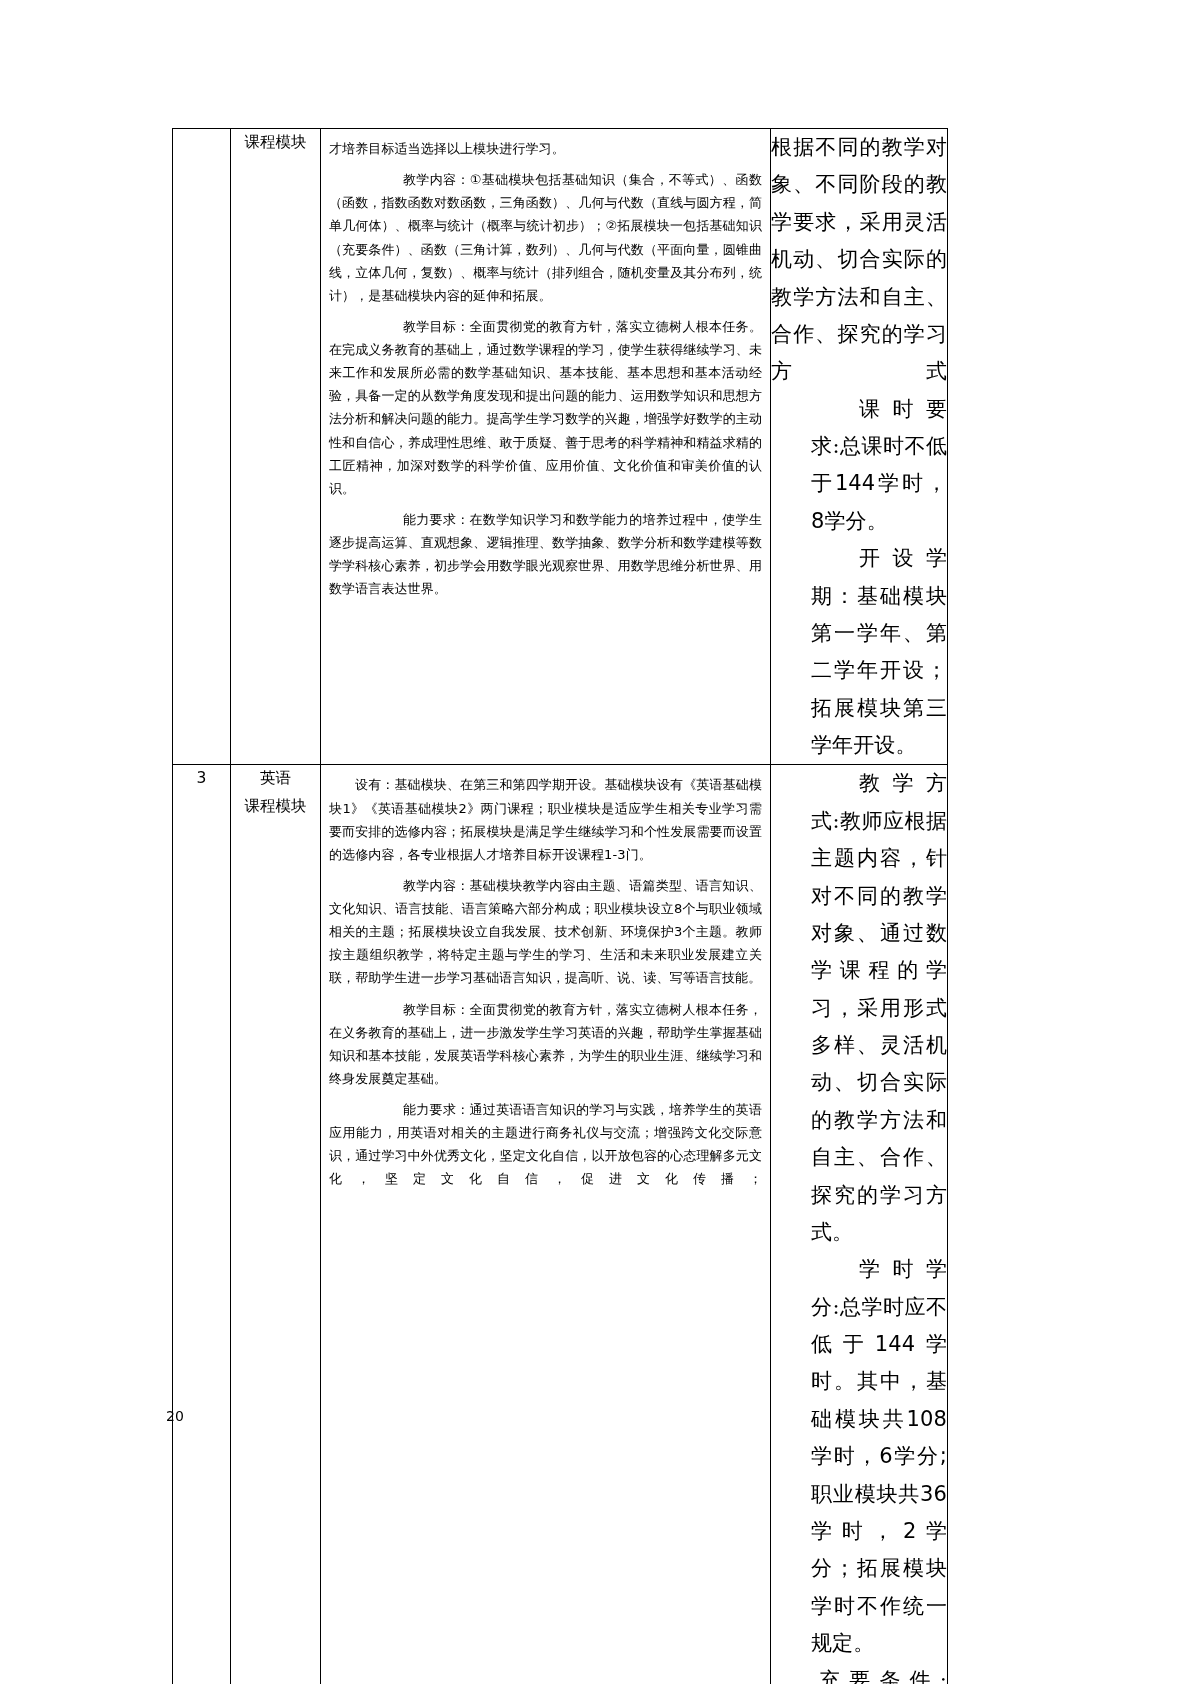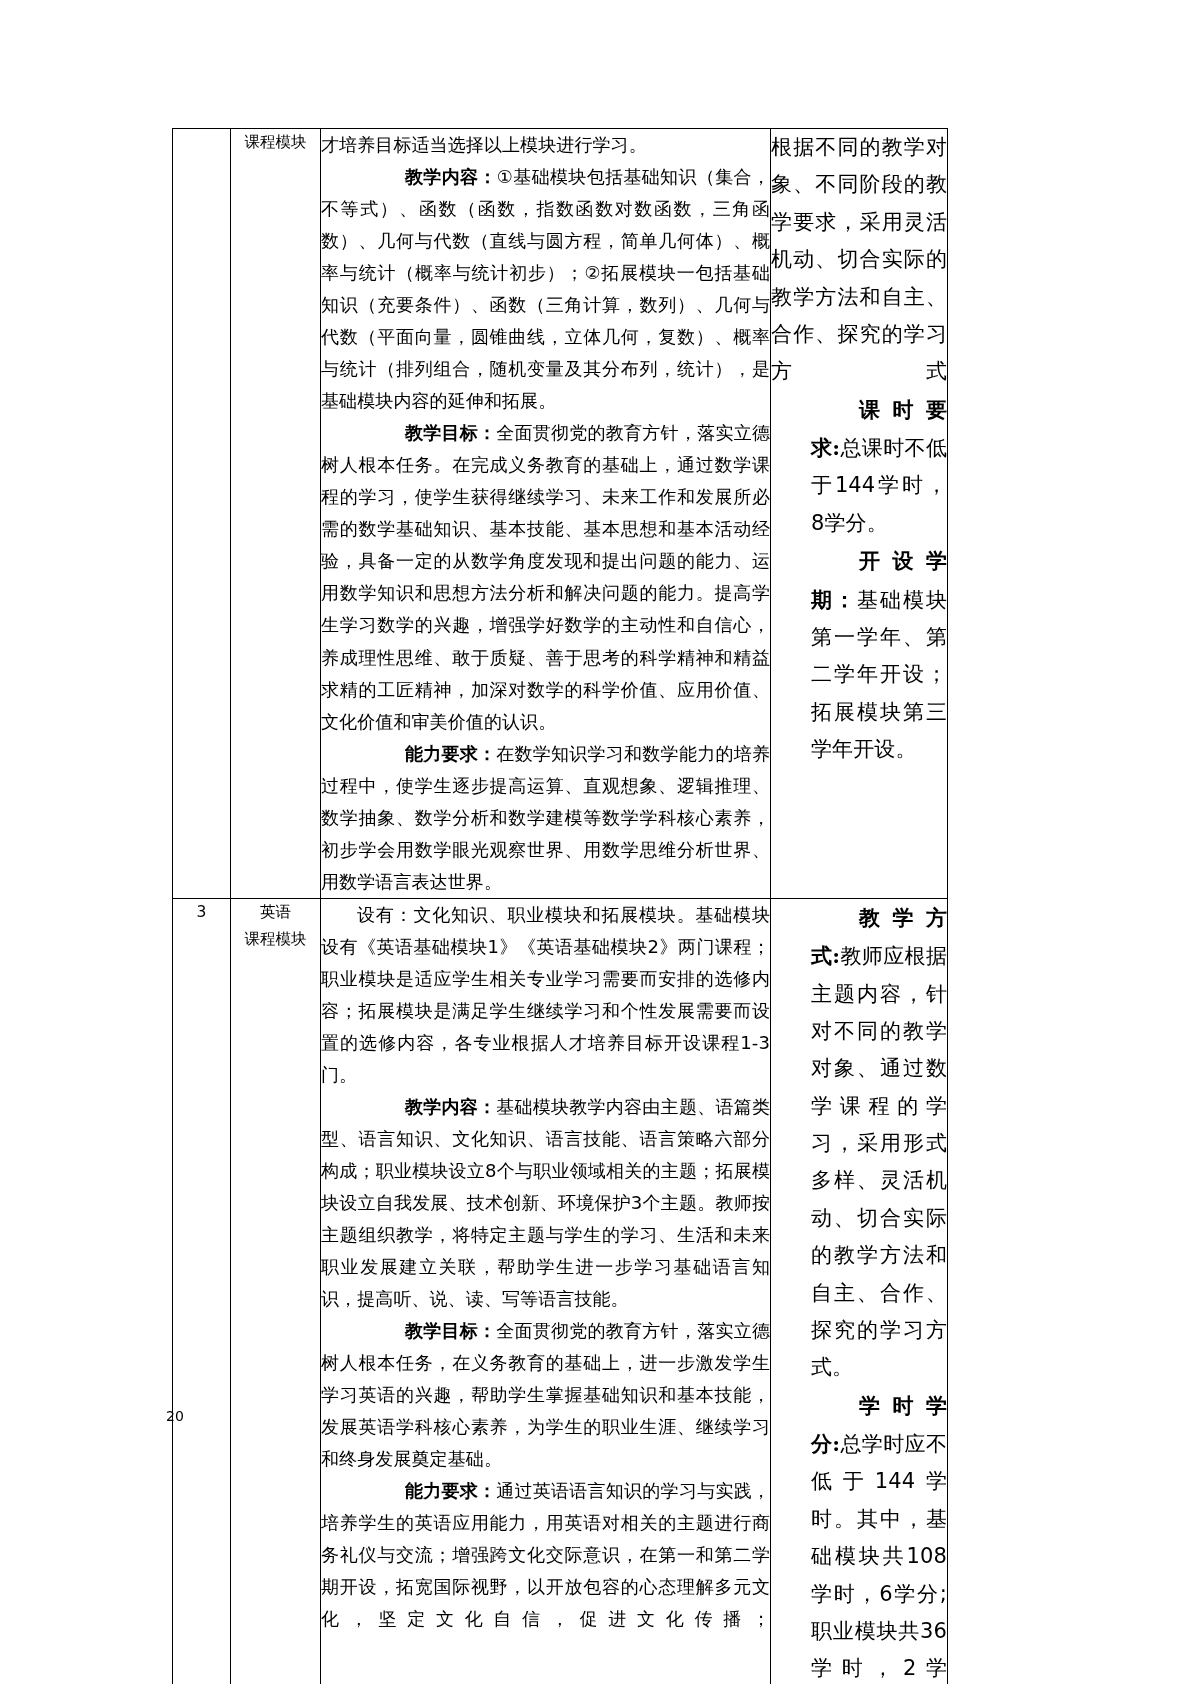--- a/index.html
+++ b/index.html
@@ -44,36 +44,36 @@
     font-size: 15.5px;
     line-height: 1.75;
     font-family: "DejaVu Sans", "Liberation Sans", sans-serif;
   }
   .cell-name .nm-line { display: block; }
 
   .body-cell {
     padding: 4px 7px 6px 7px;
   }
   .body-cell p {
-    margin: 0;
-    font-size: 18px;
+    margin: 8px;
+    font-size: 13px;
     line-height: 1.78;
     text-align: justify;
     text-align-last: justify;
     text-justify: inter-ideograph;
     letter-spacing: 0.1px;
   }
   .body-cell p.lastleft {
     text-align-last: left;
   }
   .body-cell p.indent {
     text-indent: 2em;
   }
   .lbl {
-    font-weight: bold;
+    font-weight: normal;
     font-family: "DejaVu Serif", "Liberation Serif", serif;
     padding-left: 48px;
   }
 
   .req-cell {
     padding: 4px 6px 6px 7px;
   }
   .req-cell p {
     margin: 0;
     font-size: 21px;
@@ -143,24 +143,24 @@
         </td>
         <td class="cell-name">
           <div class="vcenter-wrap">
             <div>
               <span class="nm-line">英语</span>
               <span class="nm-line">课程模块</span>
             </div>
           </div>
         </td>
         <td class="body-cell">
-          <p class="indent lastleft"><span>设有：文化知识、职业模块和拓展模块。基础模块设有《英语基础模块1》《英语基础模块2》两门课程；职业模块是适应学生相关专业学习需要而安排的选修内容；拓展模块是满足学生继续学习和个性发展需要而设置的选修内容，各专业根据人才培养目标开设课程1-3门。</span></p>
+          <p class="indent lastleft"><span>设有：基础模块、在第三和第四学期开设。基础模块设有《英语基础模块1》《英语基础模块2》两门课程；职业模块是适应学生相关专业学习需要而安排的选修内容；拓展模块是满足学生继续学习和个性发展需要而设置的选修内容，各专业根据人才培养目标开设课程1-3门。</span></p>
           <p class="indent lastleft"><span class="lbl">教学内容：</span><span>基础模块教学内容由主题、语篇类型、语言知识、文化知识、语言技能、语言策略六部分构成；职业模块设立8个与职业领域相关的主题；拓展模块设立自我发展、技术创新、环境保护3个主题。教师按主题组织教学，将特定主题与学生的学习、生活和未来职业发展建立关联，帮助学生进一步学习基础语言知识，提高听、说、读、写等语言技能。</span></p>
           <p class="indent lastleft"><span class="lbl">教学目标：</span><span>全面贯彻党的教育方针，落实立德树人根本任务，在义务教育的基础上，进一步激发学生学习英语的兴趣，帮助学生掌握基础知识和基本技能，发展英语学科核心素养，为学生的职业生涯、继续学习和终身发展奠定基础。</span></p>
-          <p class="indent"><span class="lbl">能力要求：</span><span>通过英语语言知识的学习与实践，培养学生的英语应用能力，用英语对相关的主题进行商务礼仪与交流；增强跨文化交际意识，在第一和第二学期开设，拓宽国际视野，以开放包容的心态理解多元文化，坚定文化自信，促进文化传播；</span></p>
+          <p class="indent"><span class="lbl">能力要求：</span><span>通过英语语言知识的学习与实践，培养学生的英语应用能力，用英语对相关的主题进行商务礼仪与交流；增强跨文化交际意识，通过学习中外优秀文化，坚定文化自信，以开放包容的心态理解多元文化，坚定文化自信，促进文化传播；</span></p>
         </td>
         <td class="req-cell">
           <p class="lastleft"><span class="lbl">教学方式:</span><span>教师应根据主题内容，针对不同的教学对象、通过数学课程的学习，采用形式多样、灵活机动、切合实际的教学方法和自主、合作、探究的学习方式。</span></p>
           <p class="lastleft"><span class="lbl">学时学分:</span><span>总学时应不低于144学时。其中，基础模块共108学时，6学分;职业模块共36学时，2学分；拓展模块学时不作统一规定。</span></p>
           <p><span class="lbl">充要条件:</span><span>《英语基础模块1》在第一和第二学期开设;《英语基础模块2》在第三和第四学期开设;职业</span></p>
         </td>
       </tr>
     </tbody>
   </table>
 

